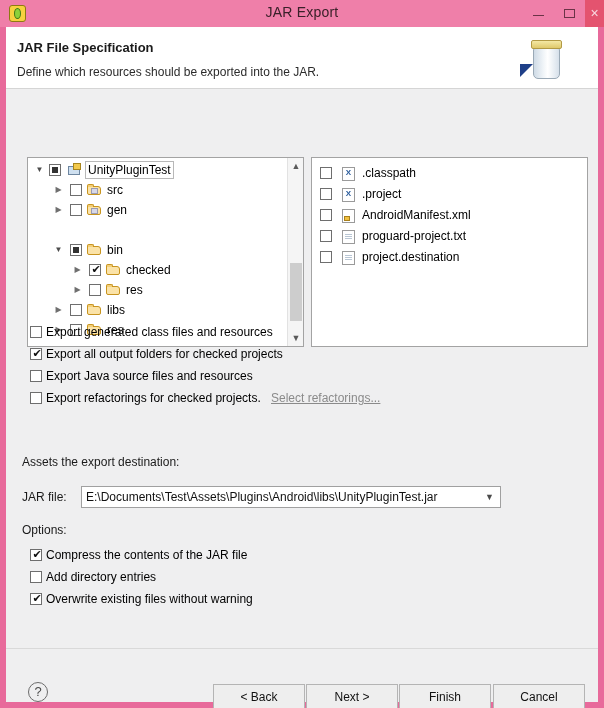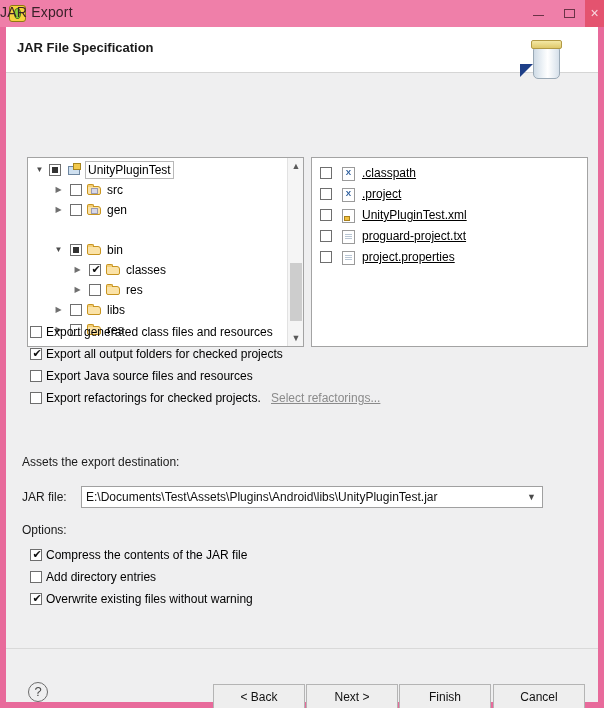--- a/index.html
+++ b/index.html
@@ -48,20 +48,21 @@
     width: 7px; height: 11px;
     border-radius: 50%;
     background: #8cd13a;
     border: 1px solid #3f7a16;
     box-sizing: border-box;
   }
   .title-text {
     position: absolute;
     left: 0; top: 4px;
     width: 604px;
+    text-align: center;
     font-size: 14px;
     color: #3a2029;
     letter-spacing: .2px;
   }
   .win-btn {
     position: absolute;
     top: 0;
     width: 31px; height: 27px;
     cursor: default;
   }
@@ -97,21 +98,21 @@
     left: 6px; top: 27px;
     width: 592px; height: 675px;
     background: #efeff0;
     box-sizing: border-box;
   }
 
   
   .banner {
     position: absolute;
     left: 0; top: 0;
-    width: 592px; height: 46px;
+    width: 592px; height: 62px;
     background: #ffffff;
     border-bottom: 1px solid #d5d5d5;
     box-sizing: border-box;
   }
   .banner-title {
     position: absolute;
     left: 11px; top: 13px;
     font-size: 13px;
     font-weight: bold;
     color: #1a1a1a;
@@ -359,21 +360,21 @@
   }
   .fi.andr::after {
     content: "";
     position: absolute;
     left: 1px; top: 6px;
     width: 6px; height: 5px;
     background: #f0c040;
     border: 1px solid #a9801c;
     box-sizing: border-box;
   }
-  .fname { position: absolute; left: 42px; top: 0; text-decoration: underline; }
+  .fname { position: absolute; left: 42px; top: 0; }
 
   
   .opt {
     position: absolute;
     left: 24px;
     height: 18px;
     line-height: 18px;
     font-size: 12px;
     white-space: nowrap;
   }
@@ -400,21 +401,21 @@
     position: absolute;
     color: #8a8a8a;
     text-decoration: underline;
     white-space: nowrap;
   }
 
   
   .combo {
     position: absolute;
     left: 75px; top: 459px;
-    width: 462px; height: 22px;
+    width: 420px; height: 22px;
     background: #ffffff;
     border: 1px solid #a0a0a0;
     box-sizing: border-box;
   }
   .combo .val {
     position: absolute;
     left: 4px; top: 3px;
     font-size: 12px;
     white-space: nowrap;
     color: #111;
@@ -493,20 +494,21 @@
     </div>
     <div class="win-btn btn-close">
       <div class="glyph-close">×</div>
     </div>
   </div>
 
   <div class="dialog">
 
     <div class="banner">
       <div class="banner-title">JAR File Specification</div>
+      <div class="banner-sub">Define which resources should be exported into the JAR.</div>
       <div class="jar-icon">
         <div class="jar-body"></div>
         <div class="jar-lid"></div>
         <div class="jar-arrow"></div>
       </div>
     </div>
 
 
     <div class="pane pane-tree">
 
@@ -547,21 +549,21 @@
           </span>
         <span class="row-label" style="left:79px;">bin</span>
       </div>
 
       <div class="row" style="top:102px;">
         <span class="twisty" style="left:44px;">▶</span>
         <span class="cbx checked" style="left:61px;"></span>
         <span class="folder" style="left:78px;">
             <i></i>
           </span>
-        <span class="row-label" style="left:98px;">classes</span>
+        <span class="row-label" style="left:98px;">checked</span>
       </div>
 
       <div class="row" style="top:122px;">
         <span class="twisty" style="left:44px;">▶</span>
         <span class="cbx" style="left:61px;"></span>
         <span class="folder" style="left:78px;">
             <i></i>
           </span>
         <span class="row-label" style="left:98px;">res</span>
       </div>
@@ -598,31 +600,31 @@
         <span class="fname">.classpath</span>
       </div>
       <div class="frow" style="top:26px;">
         <span class="cbx" style="left:0; top:4px;"></span>
         <span class="fi xml-x"></span>
         <span class="fname">.project</span>
       </div>
       <div class="frow" style="top:47px;">
         <span class="cbx" style="left:0; top:4px;"></span>
         <span class="fi andr"></span>
-        <span class="fname">UnityPluginTest.xml</span>
+        <span class="fname">AndroidManifest.xml</span>
       </div>
       <div class="frow" style="top:68px;">
         <span class="cbx" style="left:0; top:4px;"></span>
         <span class="fi doc"></span>
         <span class="fname">proguard-project.txt</span>
       </div>
       <div class="frow" style="top:89px;">
         <span class="cbx" style="left:0; top:4px;"></span>
         <span class="fi doc"></span>
-        <span class="fname">project.properties</span>
+        <span class="fname">project.destination</span>
       </div>
     </div>
 
     <div class="opt" style="top:296px;">
       <span class="box"></span>
       <span class="txt">Export generated class files and resources</span>
     </div>
     <div class="opt" style="top:318px;">
       <span class="box checked"></span>
       <span class="txt">Export all output folders for checked projects</span>

